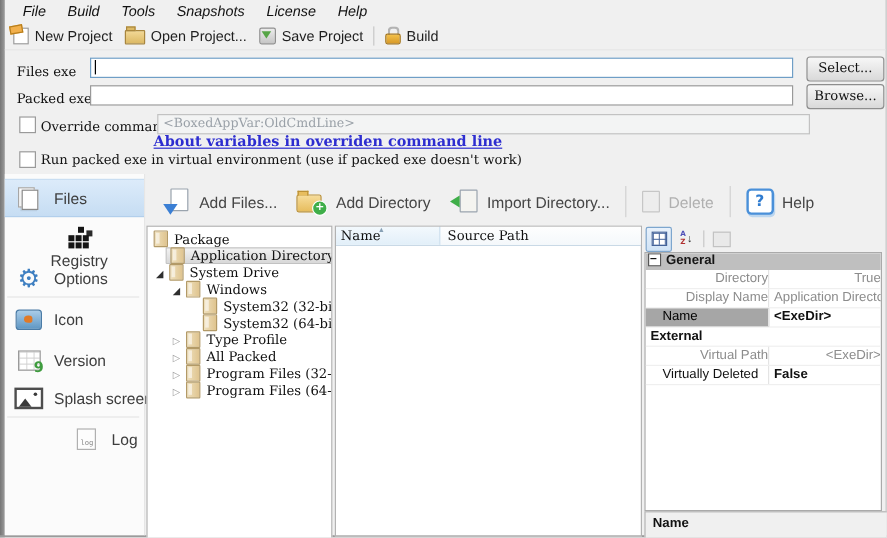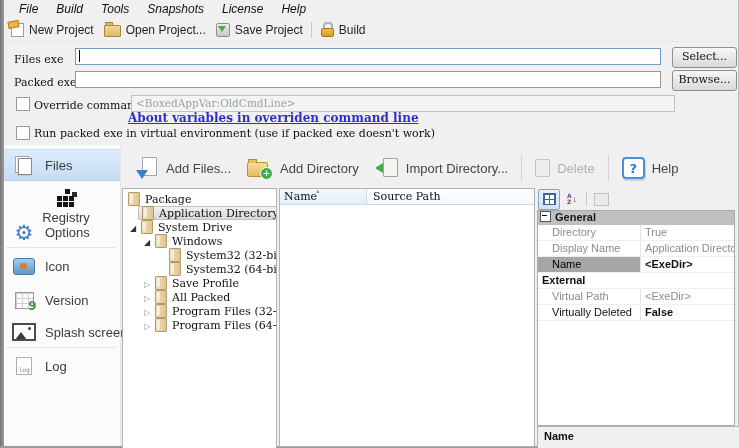--- a/index.html
+++ b/index.html
@@ -45,21 +45,21 @@
   #lbl-run{left:34px;top:127px;}
 
   
   .sidebar{position:absolute;left:4px;top:145px;width:116px;height:301px;background:#fbfbfb;border-right:1px solid #e6e6e6;}
   .side-item{position:absolute;left:0;width:116px;height:30px;display:flex;align-items:center;cursor:default;}
   .side-item.sel{background:linear-gradient(#dcebfa,#c6ddf3);border-top:1px solid #c9def2;border-bottom:1px solid #b2cfec;}
   .side-item .ic{width:26px;height:26px;margin-left:7px;display:flex;align-items:center;justify-content:center;flex:none;}
   .side-item .lb{margin-left:8px;font-size:13px;color:#3d3d3d;white-space:nowrap;}
   .side-sep{position:absolute;left:2px;width:110px;height:1px;background:#e4e4e4;}
   #si-files{top:4px;} #si-registry{top:39px;flex-direction:column;} #si-options{top:72px;} #sep-a{top:102px;}
-  #si-icon{top:106px;} #si-version{top:140px;} #si-splash{top:172px;} #sep-b{top:202px;} #si-log{top:206px;}
+  #si-icon{top:106px;} #si-version{top:140px;} #si-splash{top:172px;} #sep-b{top:202px;} #si-log{top:206px;padding-left:48px;}
 
   .ic-files{position:relative;width:18px;height:19px;}
   .ic-files::before{content:"";position:absolute;left:0;top:0;width:12px;height:15px;background:#fff;border:1px solid #a6a6a6;}
   .ic-files::after{content:"";position:absolute;left:3px;top:2px;width:12px;height:15px;background:#fff;border:1px solid #8a8a8a;box-shadow:-1px 1px 0 rgba(0,0,0,.08);}
   .ic-reg{position:relative;width:20px;height:20px;}
   .ic-reg::before{content:"";position:absolute;width:5px;height:5px;background:#151515;left:1px;top:9px;
     box-shadow:6px 0 0 #151515,12px 0 0 #151515,0 6px 0 #151515,6px 6px 0 #151515,12px 6px 0 #151515,8px -7px 0 #151515,15px -4px 0 #2a2a2a;}
   .ic-gear::before{content:"\2699";font-size:21px;line-height:1;color:#3e7fc1;}
   .ic-img{width:20px;height:15px;background:linear-gradient(#a9cce8,#5f97c4);border:1px solid #4a7ba6;border-radius:3px;position:relative;}
   .ic-img::after{content:"";position:absolute;left:6px;top:4px;width:7px;height:6px;background:#e07a28;border-radius:60% 50% 40% 60%;}
@@ -130,21 +130,21 @@
   .g-pages{width:13px;height:11px;background:#e9e9e9;border:1px solid #c2c2c2;}
   .pt-sep{width:1px;height:14px;background:#c8c8c8;margin:0 2px;}
 
   .prop-grid{position:absolute;left:0;top:22px;width:196px;height:214px;background:#fff;border:1px solid #aaa;overflow:hidden;}
   .cat-row{height:14px;background:#bfbfbf;display:flex;align-items:flex-start;font:bold 11px "Liberation Sans",sans-serif;color:#151515;}
   .cat-box{width:9px;height:9px;background:#fff;border:1px solid #565656;margin:0 4px 0 2px;position:relative;flex:none;}
   .cat-box::after{content:"";position:absolute;left:1px;top:3px;width:5px;height:1px;background:#111;}
   .prop-row{height:15px;display:flex;border-bottom:1px solid #efefef;font:11px "Liberation Sans",sans-serif;cursor:default;}
   .p-name{width:88px;flex:none;padding:1px 0 0 14px;border-right:1px solid #e4e4e4;color:#111;overflow:hidden;white-space:nowrap;}
   .p-val{flex:1;padding:1px 0 0 4px;color:#111;overflow:hidden;white-space:nowrap;}
-  .prop-row.ro .p-name,.prop-row.ro .p-val{color:#8c8c8c;}
+  .prop-row.ro .p-name,.prop-row.ro .p-val{color:#8c8c8c;text-align:right;}
   .prop-row.boldv .p-val{font-weight:bold;}
   .prop-row.selrow .p-name{background:#a6a6a6;color:#000;}
   .prop-desc{position:absolute;left:0;top:238px;width:196px;height:20px;background:#f0f0f0;border:1px solid #b5b5b5;padding:3px 0 0 6px;font:bold 11px "Liberation Sans",sans-serif;color:#111;}
 </style>
 </head>
 <body>
 
 <div class="edge-left"></div>
 <div class="edge-right"></div>
 <div class="edge-bottom"></div>
@@ -296,21 +296,21 @@
     <span class="fold"></span>
     <span class="t-lb">System32 (32-bit)</span>
   </div>
   <div class="tree-row tr-5">
     <span class="fold"></span>
     <span class="t-lb">System32 (64-bit)</span>
   </div>
   <div class="tree-row tr-6">
     <span class="exp collapsed"></span>
     <span class="fold"></span>
-    <span class="t-lb">Save Profile</span>
+    <span class="t-lb">Type Profile</span>
   </div>
   <div class="tree-row tr-7">
     <span class="exp collapsed"></span>
     <span class="fold"></span>
     <span class="t-lb">All Packed</span>
   </div>
   <div class="tree-row tr-8">
     <span class="exp collapsed"></span>
     <span class="fold"></span>
     <span class="t-lb">Program Files (32-bit)</span>

